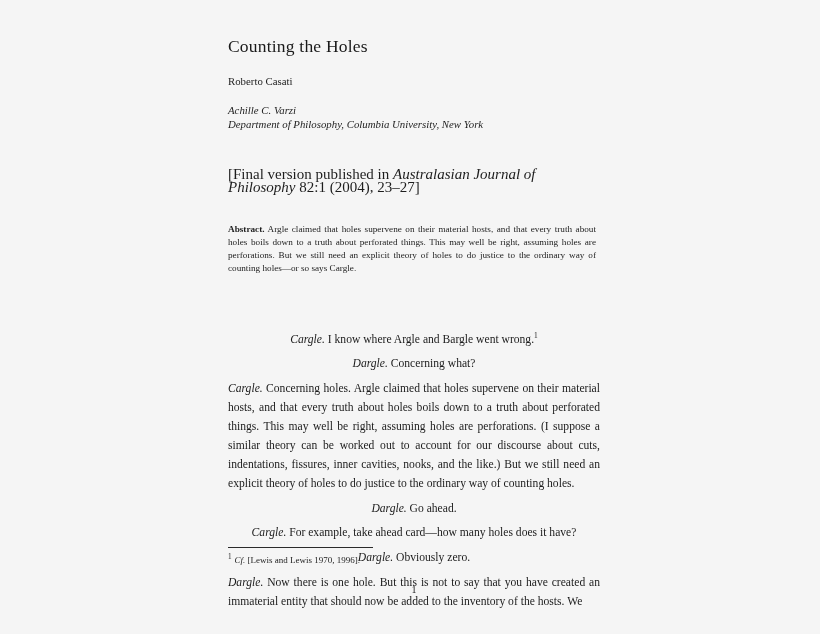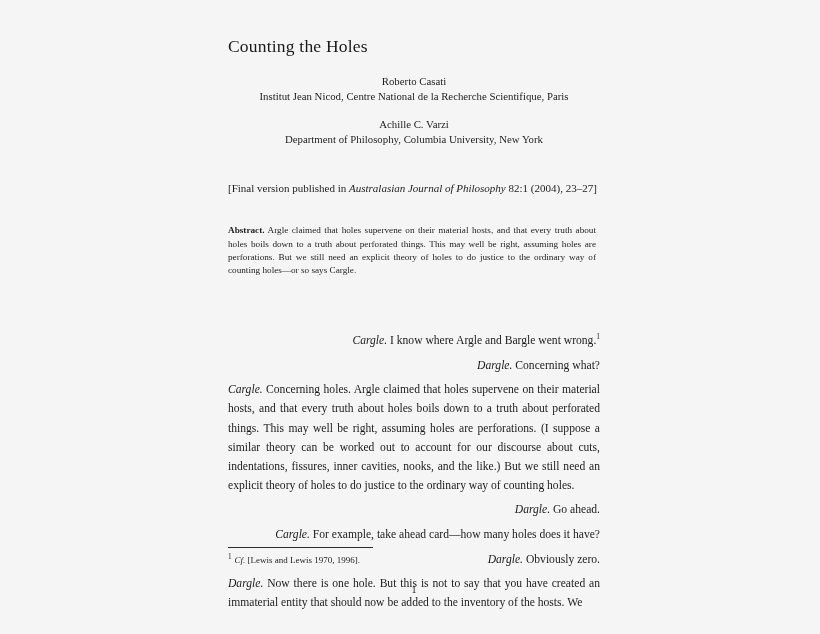--- a/index.html
+++ b/index.html
@@ -37,35 +37,35 @@
     font-weight: normal;
     line-height: 1.2;
   }
 
   
   .author-block {
     margin-top: 17px;
     font-size: 10.8px;
     line-height: 14.6px;
     color: #1d1d1d;
-    text-align: center;
   }
   .author-block.second {
     margin-top: 14px;
+    font-style: italic;
   }
   .author-name,
   .author-affil {
     display: block;
     white-space: nowrap;
   }
 
   
   .pubnote {
     margin-top: 36px;
-    font-size: 11px;
+    font-size: 15px;
     line-height: 13px;
     color: #1d1d1d;
   }
 
   
   .abstract {
     margin-top: 29px;
     font-size: 9.2px;
     line-height: 13.2px;
     text-align: justify;
@@ -82,21 +82,21 @@
   }
   .para {
     font-size: 11.6px;
     line-height: 19.1px;
     text-align: justify;
     color: #1b1b1b;
     margin: 0 0 5.5px 0;
     width: 372px;
   }
   .para.short {
-    text-align: right;
+    text-align: center;
   }
   .speaker {
     font-style: italic;
   }
   .stage {
     font-style: italic;
   }
   sup.fn {
     font-size: 7.4px;
     vertical-align: super;
@@ -145,21 +145,20 @@
 </head>
 <body>
 
 <div class="page">
   <div class="column">
 
     <h1 class="title">Counting the Holes</h1>
 
     <div class="author-block">
       <span class="author-name">Roberto Casati</span>
-      <span class="author-affil">Institut Jean Nicod, Centre National de la Recherche Scientifique, Paris</span>
     </div>
 
     <div class="author-block second">
       <span class="author-name">Achille C. Varzi</span>
       <span class="author-affil">Department of Philosophy, Columbia University, New York</span>
     </div>
 
     <div class="pubnote">
       <span>[Final version published in </span><i>Australasian Journal of Philosophy</i><span> 82:1 (2004), 23–27]</span>
     </div>

